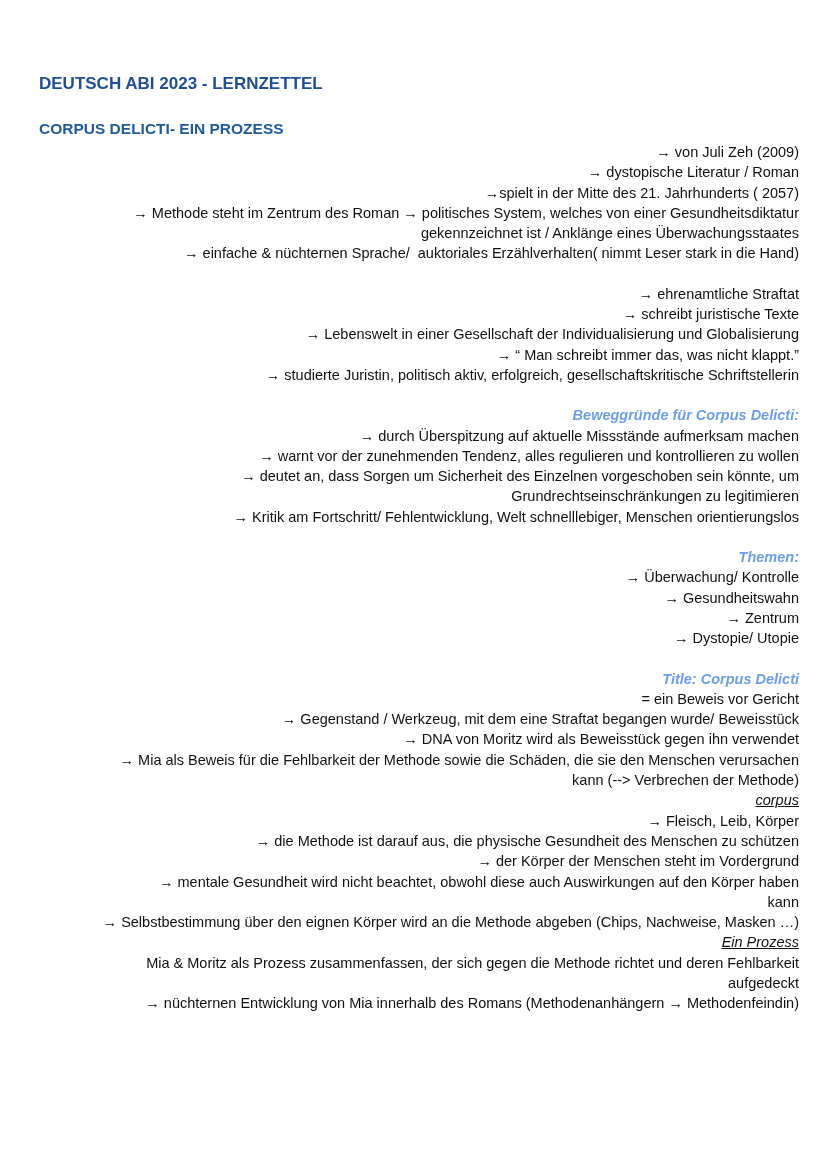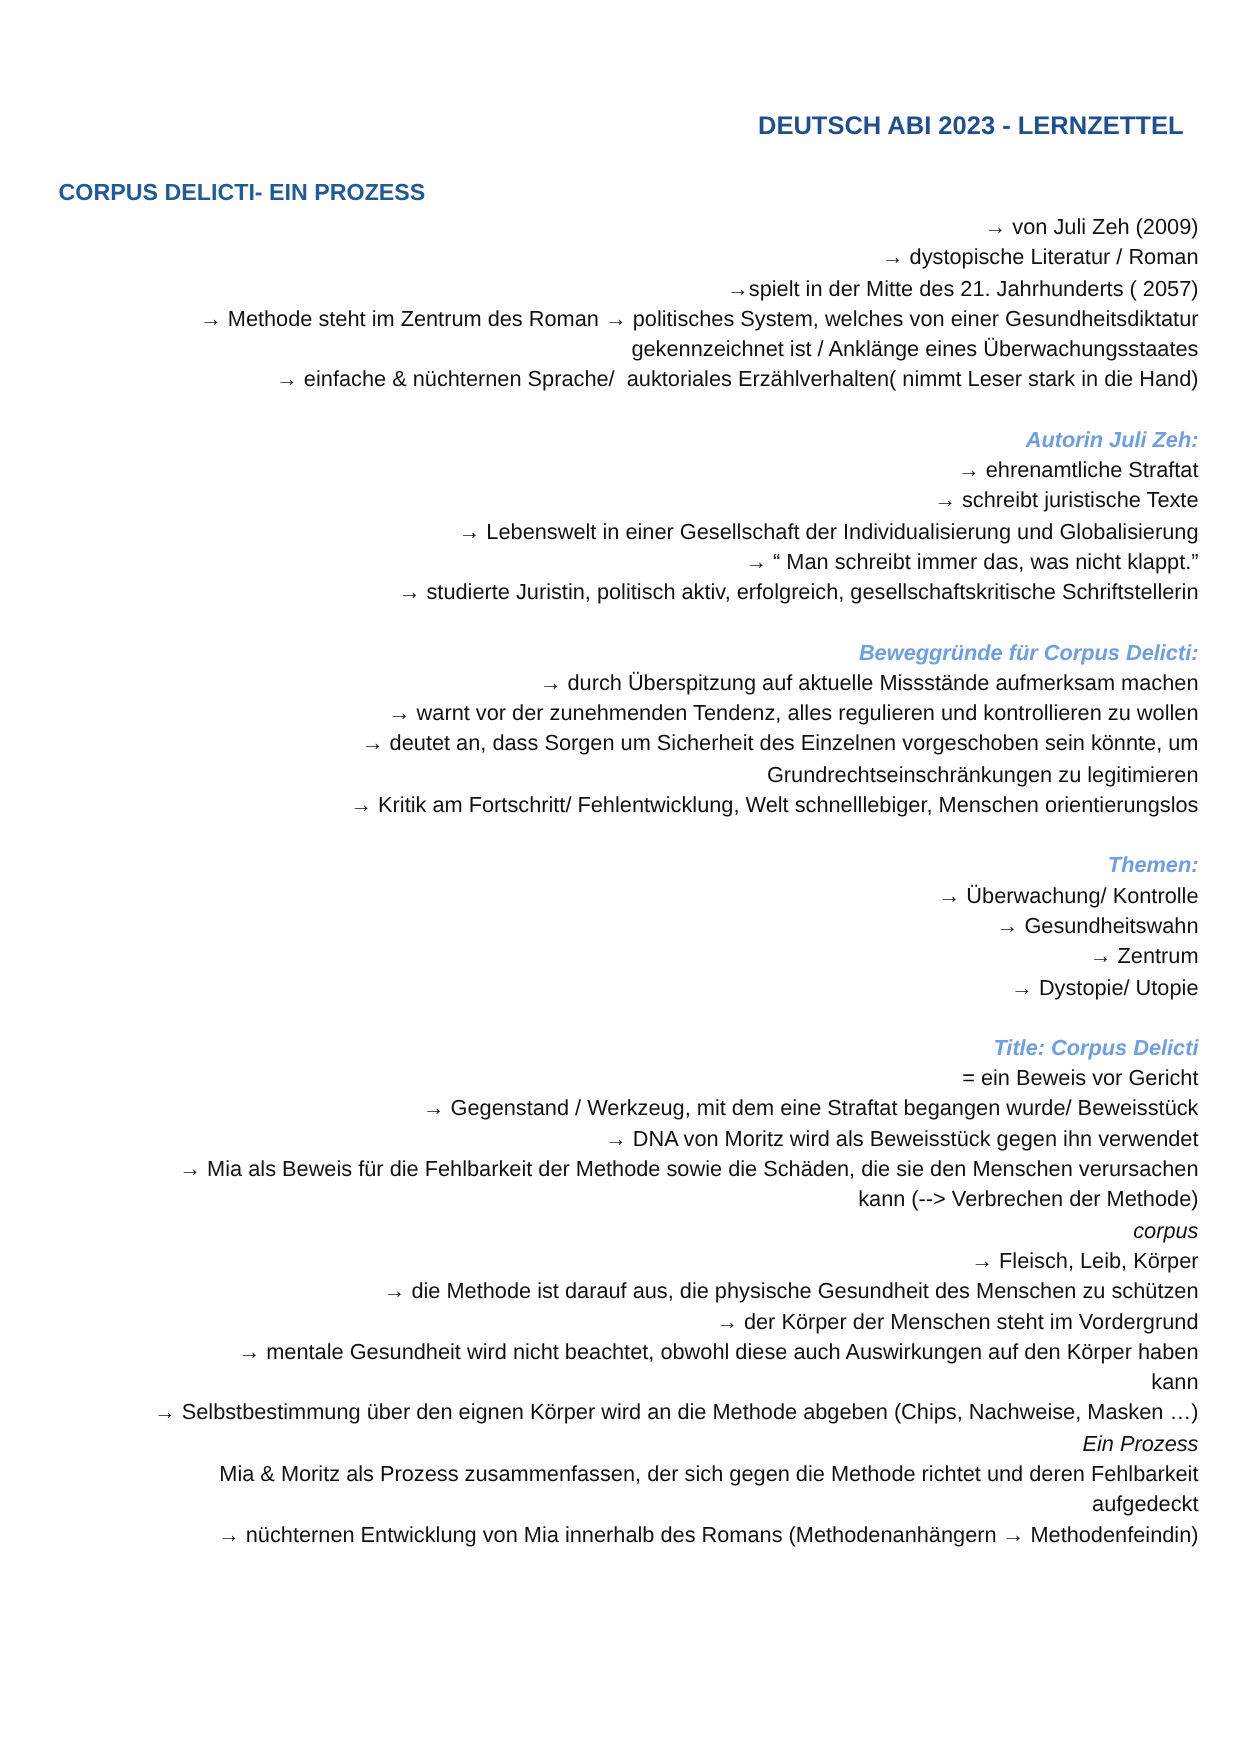--- a/index.html
+++ b/index.html
@@ -3,35 +3,35 @@
 <meta charset="utf-8">
 <style>
   html, body { margin: 0; padding: 0; background: #ffffff; }
   body {
     width: 828px; height: 1169px; position: relative; overflow: hidden;
     font-family: "Liberation Sans", sans-serif; color: #111111;
   }
   .page { position: absolute; left: 39px; top: 0; width: 760px; }
   .title {
     position: absolute; left: 0; width: 750px; top: 74px;
-    text-align: right; font-weight: bold; font-size: 17px; color: #1f4e96;
+    text-align: left; font-weight: bold; font-size: 17px; color: #1f4e96;
   }
   .subtitle {
     position: absolute; left: 0; width: 750px; top: 120px;
     text-align: left; font-weight: bold; font-size: 15.5px; color: #1f5a9e;
   }
   .body { position: absolute; left: 0; top: 142px; width: 760px; text-align: right; }
   .line { font-size: 14.5px; line-height: 20.3px; white-space: pre-wrap; }
   .indent { padding-left: 50px; }
   .heading {
     font-size: 14.5px; line-height: 20.3px; font-weight: bold; font-style: italic;
     color: #6d9eeb;
   }
   .gap { height: 20px; }
-  .sub-heading { font-style: italic; font-size: 14.5px; line-height: 20.3px; }
+  .sub-heading { font-style: italic; text-decoration: underline; font-size: 14.5px; line-height: 20.3px; }
 </style>
 </head>
 <body>
 
 <div class="page">
   <div class="title">DEUTSCH ABI 2023 - LERNZETTEL</div>
   <div class="subtitle">CORPUS DELICTI- EIN PROZESS</div>
 
   <div class="body">
 
@@ -39,21 +39,20 @@
       <div class="line">→ von Juli Zeh (2009)</div>
       <div class="line">→ dystopische Literatur / Roman</div>
       <div class="line">→spielt in der Mitte des 21. Jahrhunderts ( 2057)</div>
       <div class="line">→ Methode steht im Zentrum des Roman → politisches System, welches von einer Gesundheitsdiktatur</div>
       <div class="line">gekennzeichnet ist / Anklänge eines Überwachungsstaates</div>
       <div class="line">→ einfache &amp; nüchternen Sprache/  auktoriales Erzählverhalten( nimmt Leser stark in die Hand)</div>
     </div>
     <div class="gap"></div>
 
     <div>
-      <div class="heading">Autorin Juli Zeh:</div>
       <div class="line">→ ehrenamtliche Straftat</div>
       <div class="line">→ schreibt juristische Texte</div>
       <div class="line">→ Lebenswelt in einer Gesellschaft der Individualisierung und Globalisierung</div>
       <div class="line">→ “ Man schreibt immer das, was nicht klappt.”</div>
       <div class="line">→ studierte Juristin, politisch aktiv, erfolgreich, gesellschaftskritische Schriftstellerin</div>
     </div>
     <div class="gap"></div>
 
     <div>
       <div class="heading">Beweggründe für Corpus Delicti:</div>

